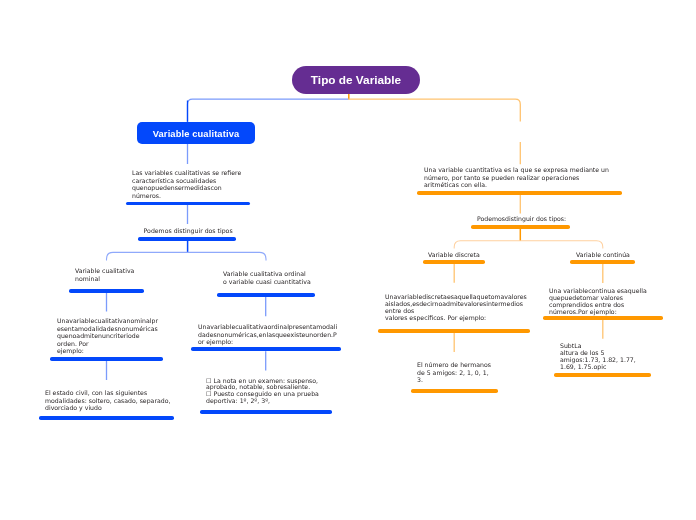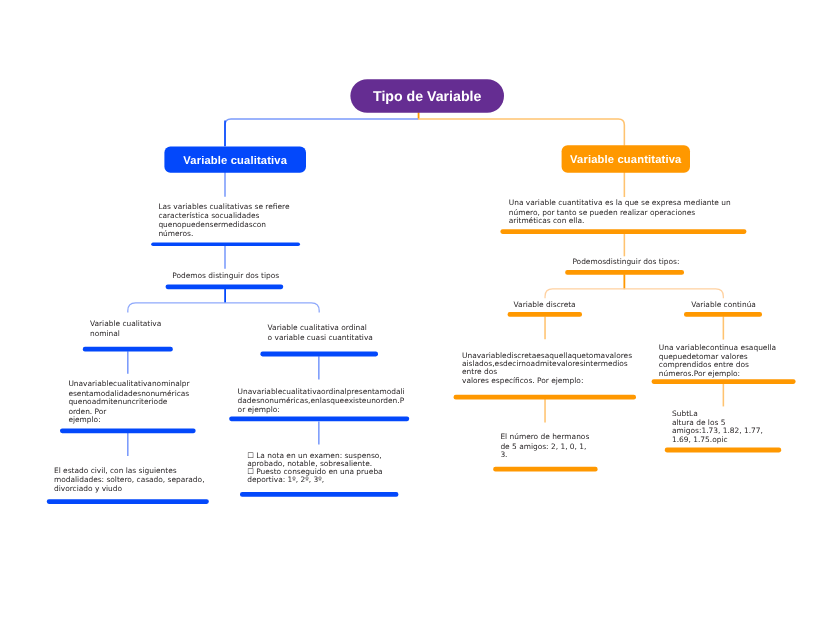--- a/index.html
+++ b/index.html
@@ -95,23 +95,20 @@
   <div class="txt" style="left:198px;top:323px;">Unavariablecualitativaordinalpresentamodali
 dadesnonuméricas,enlasqueexisteunorden.P
 or ejemplo:</div>
   <div class="bar blue" style="left:191px;top:347px;width:150px;"></div>
   <div class="txt" style="left:206px;top:377.5px;line-height:6.85px;">☐ La nota en un examen: suspenso,
 aprobado, notable, sobresaliente.
 ☐ Puesto conseguido en una prueba
 deportiva: 1º, 2º, 3º,</div>
   <div class="bar blue" style="left:200px;top:410px;width:132px;"></div>
 
-  <div class="pill quant-pill" style="left:468px;top:121px;width:107px;height:21px;">
-    <span>Variable cuantitativa</span>
-  </div>
   <div class="txt" style="left:424px;top:166px;">Una variable cuantitativa es la que se expresa mediante un
 número, por tanto se pueden realizar operaciones
 aritméticas con ella.</div>
   <div class="bar orange" style="left:417.3px;top:191.2px;width:205px;"></div>
 
   <div class="txt" style="left:477px;top:215px;">Podemosdistinguir dos tipos:</div>
   <div class="bar orange" style="left:471px;top:225px;width:99px;"></div>
 
   <div class="txt" style="left:428px;top:251px;">Variable discreta</div>
   <div class="bar orange" style="left:423px;top:260px;width:62px;"></div>

